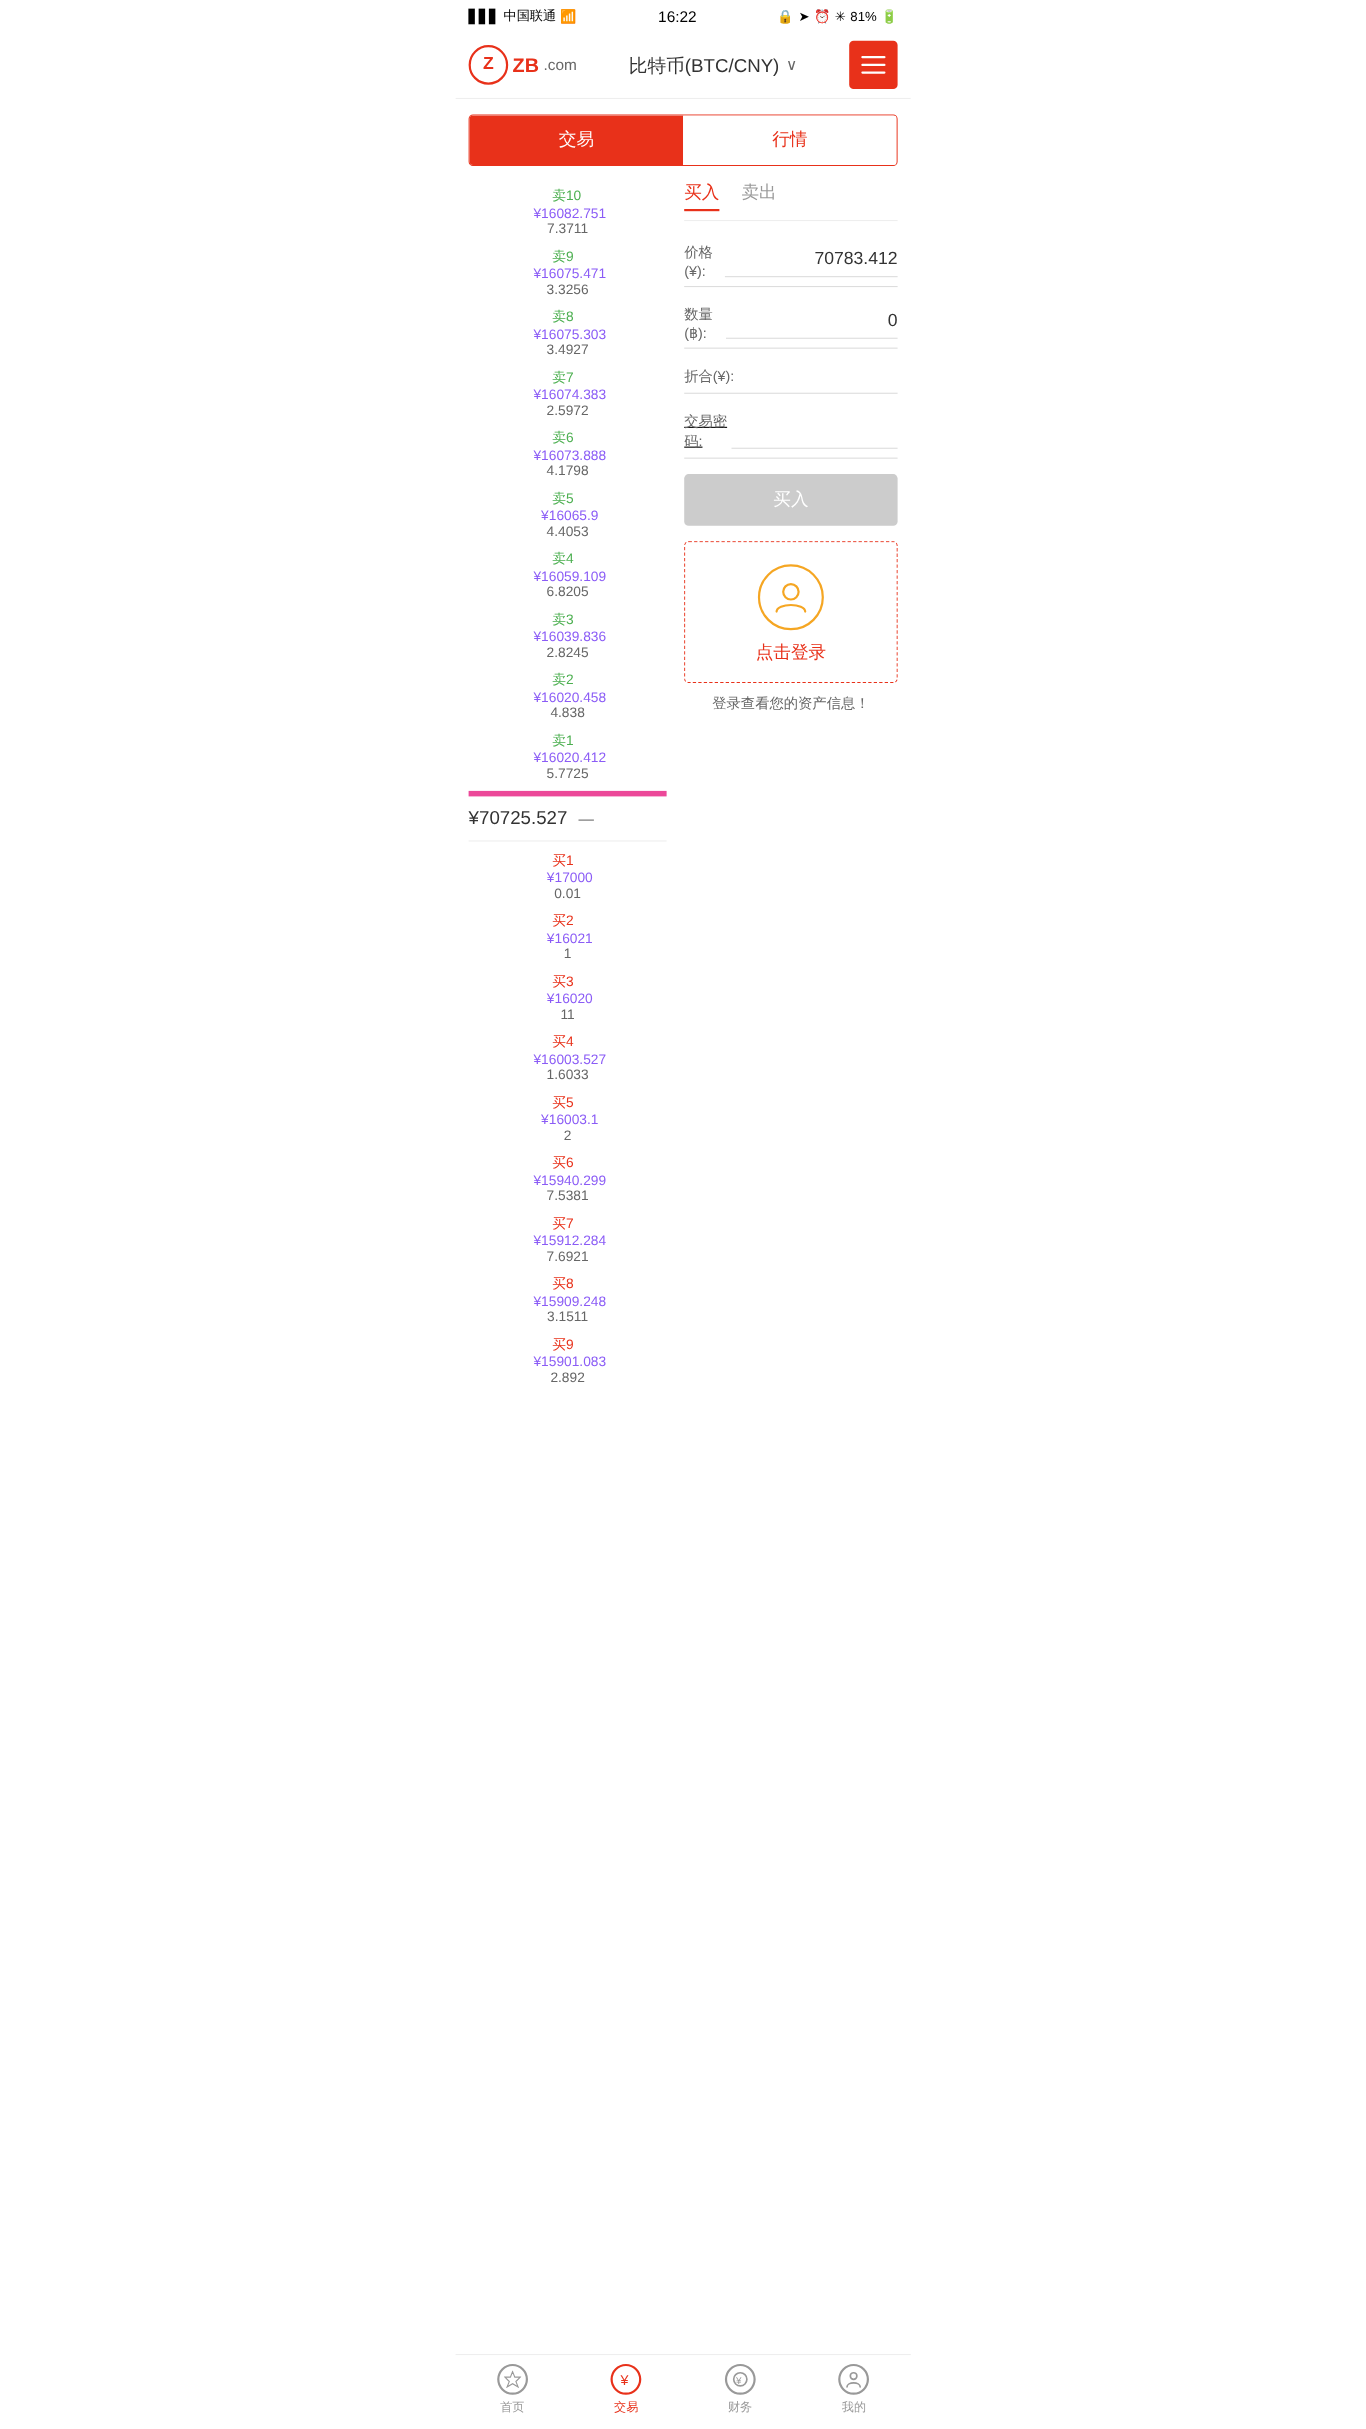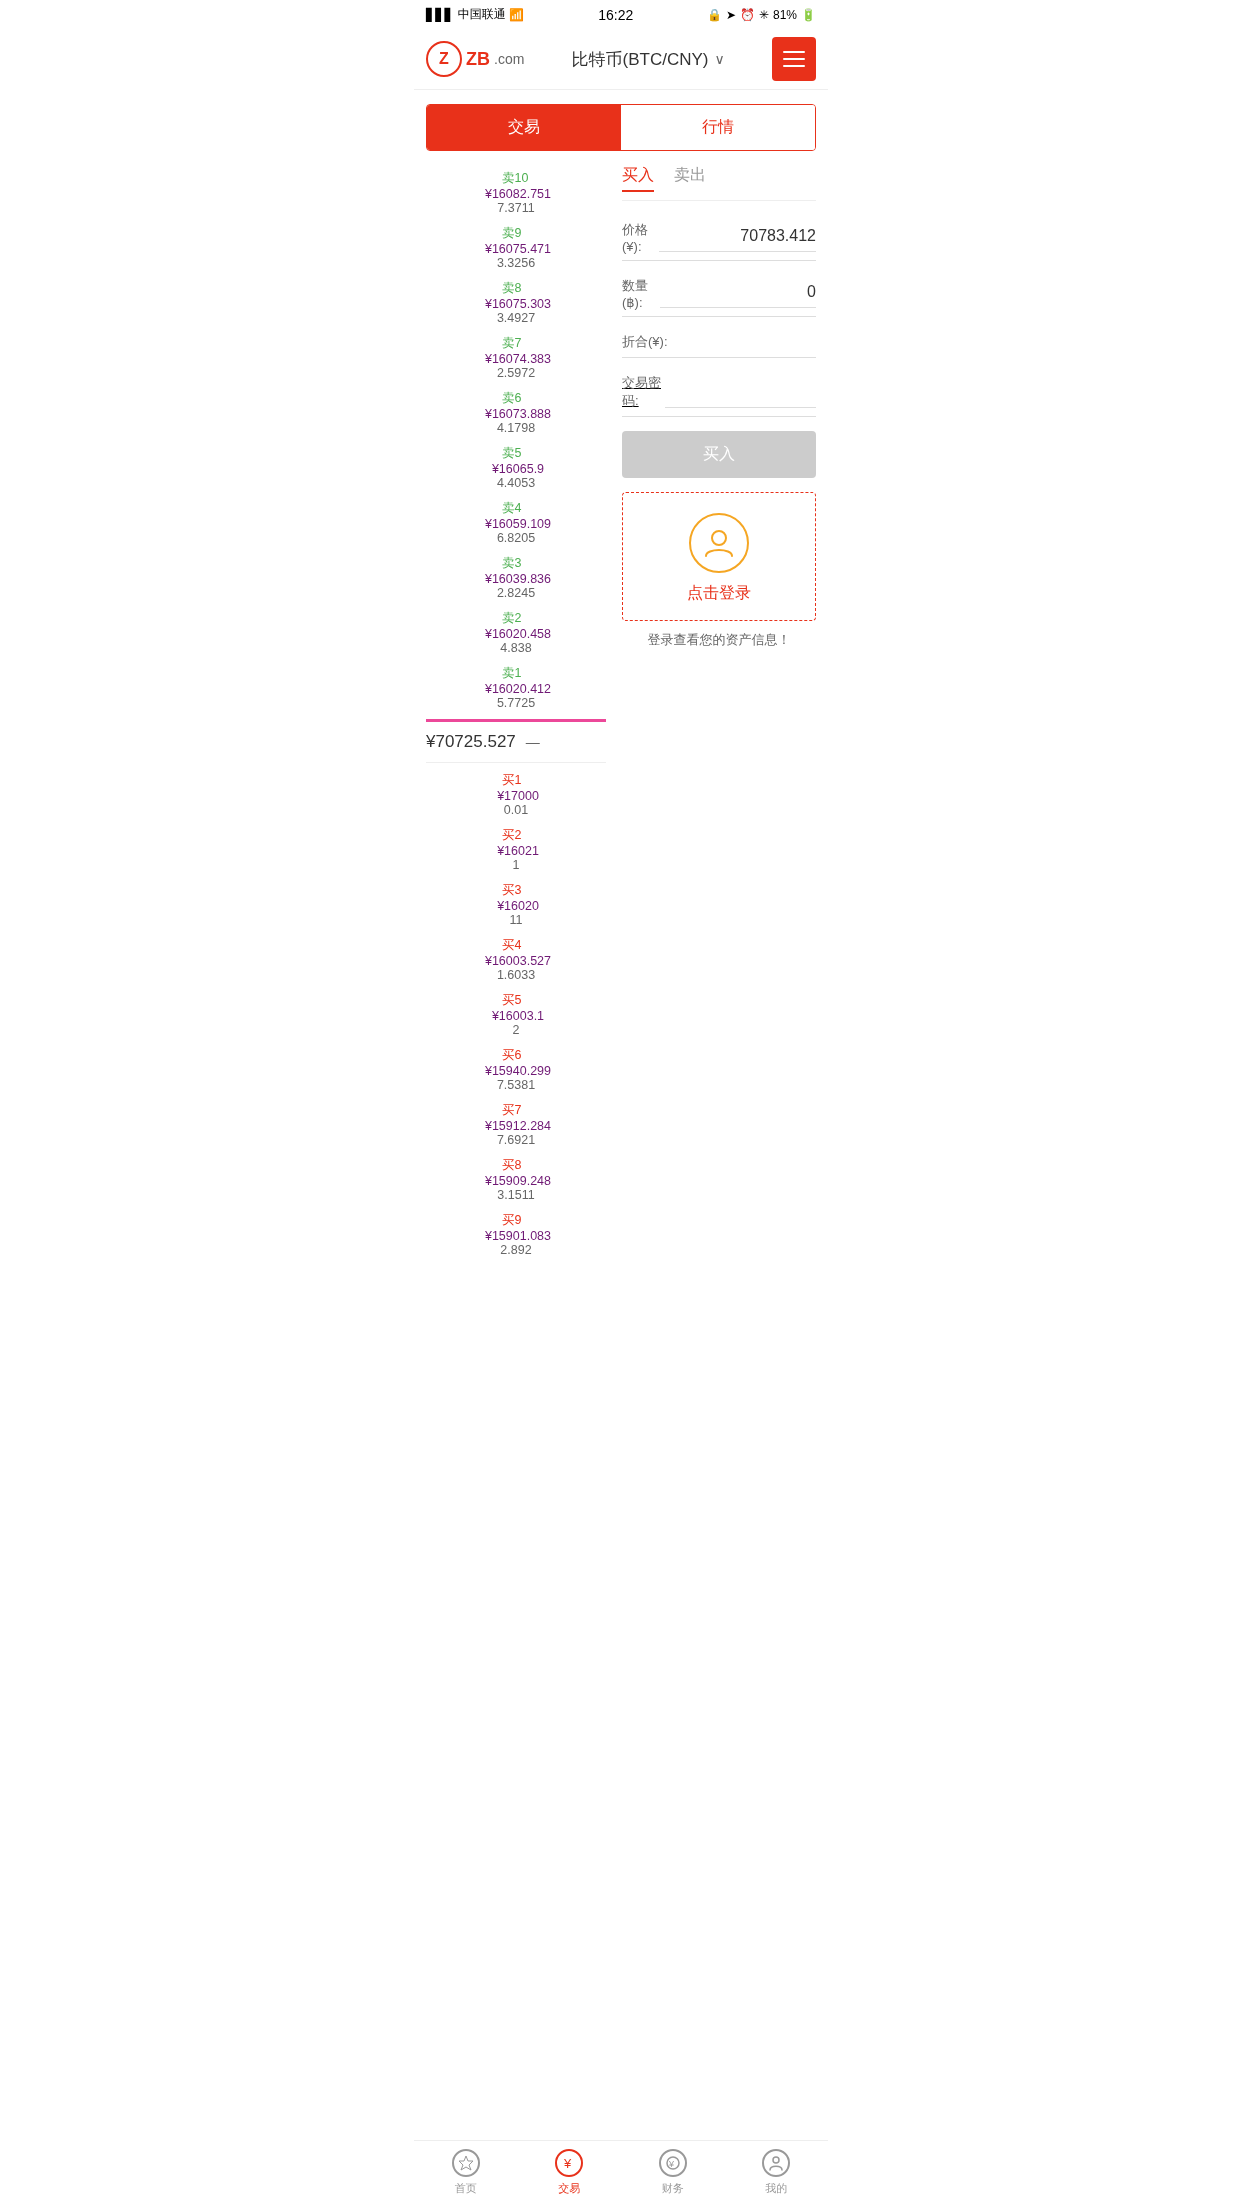--- a/index.html
+++ b/index.html
@@ -105,29 +105,29 @@
     .order-row {
       display: flex;
       justify-content: space-between;
       align-items: center;
       padding: 5px 0;
       font-size: 12.5px;
       flex-direction: column;
     }
     .order-label-sell { color: #4caf50; font-weight: 500; min-width: 28px; }
     .order-label-buy { color: #e8311a; font-weight: 500; min-width: 28px; }
-    .order-price { color: #701a75; flex: 1; text-align: left; padding-left: 4px; }
+    .order-price { color: #8b5cf6; flex: 1; text-align: left; padding-left: 4px; }
     .order-amount { color: #666; text-align: right; }
 
     .mid-price {
       display: flex;
       align-items: center;
       gap: 10px;
       padding: 10px 0;
-      border-top: 3px solid #ec4899;
+      border-top: 5px solid #ec4899;
       border-bottom: 1px solid #eee;
       margin: 4px 0;
     }
     .mid-price-val { font-size: 17px; color: #333; font-weight: 500; }
     .mid-price-icon { color: #666; font-size: 14px; }
 
     
     .right-panel {
       flex: 1;
       padding: 0 12px 0 8px;

